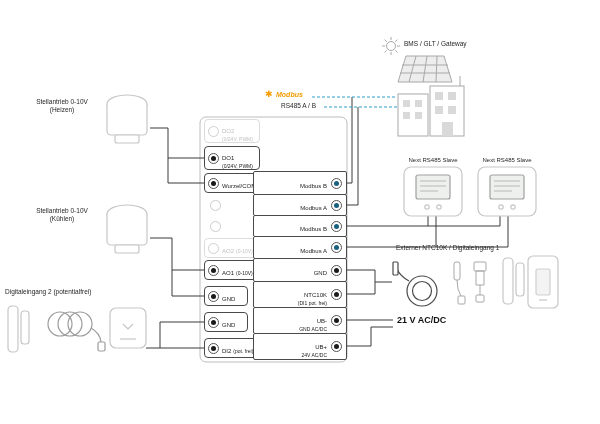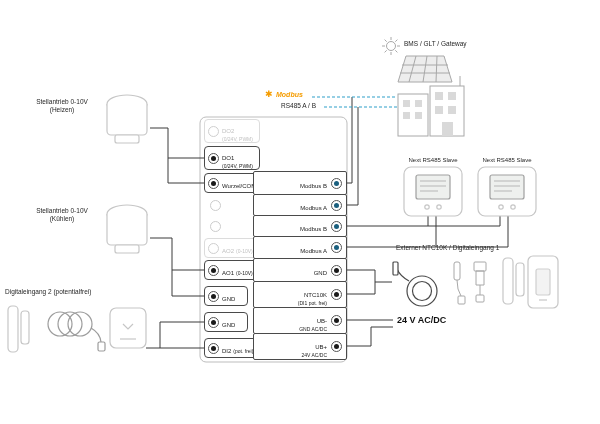--- a/index.html
+++ b/index.html
@@ -163,21 +163,21 @@
   <div class="lbl" style="left:5px; top:288px;">Digitaleingang 2 (potentialfrei)</div>
 
   <div class="lbl" style="left:404px; top:40px;">BMS / GLT / Gateway</div>
   <span class="star">✱</span>
   <div class="lbl-modbus">Modbus</div>
   <div class="lbl" style="left:281px; top:102px;">RS485 A / B</div>
 
   <div class="lbl lbl-slave" style="left:402px; top:157px;">Next RS485 Slave</div>
   <div class="lbl lbl-slave" style="left:476px; top:157px;">Next RS485 Slave</div>
   <div class="lbl" style="left:396px; top:244px;">Externer NTC10K / Digitaleingang 1</div>
-  <div class="lbl-supply">24 V AC/DC</div>
+  <div class="lbl-supply">21 V AC/DC</div>
 
   <div class="tl ghost stack" style="top:119px; height:24px; width:56px;">
     <span class="circ"></span>
     <span class="ttext"><span class="tlab">DO2</span><span class="tsub">(0/24V, PWM)</span></span>
   </div>
   <div class="tl stack" style="top:146px; height:24px; width:56px;">
     <span class="circ dotb"></span>
     <span class="ttext"><span class="tlab">DO1</span><span class="tsub">(0/24V, PWM)</span></span>
   </div>
   <div class="tl" style="top:173px; height:20px; width:62px;">

